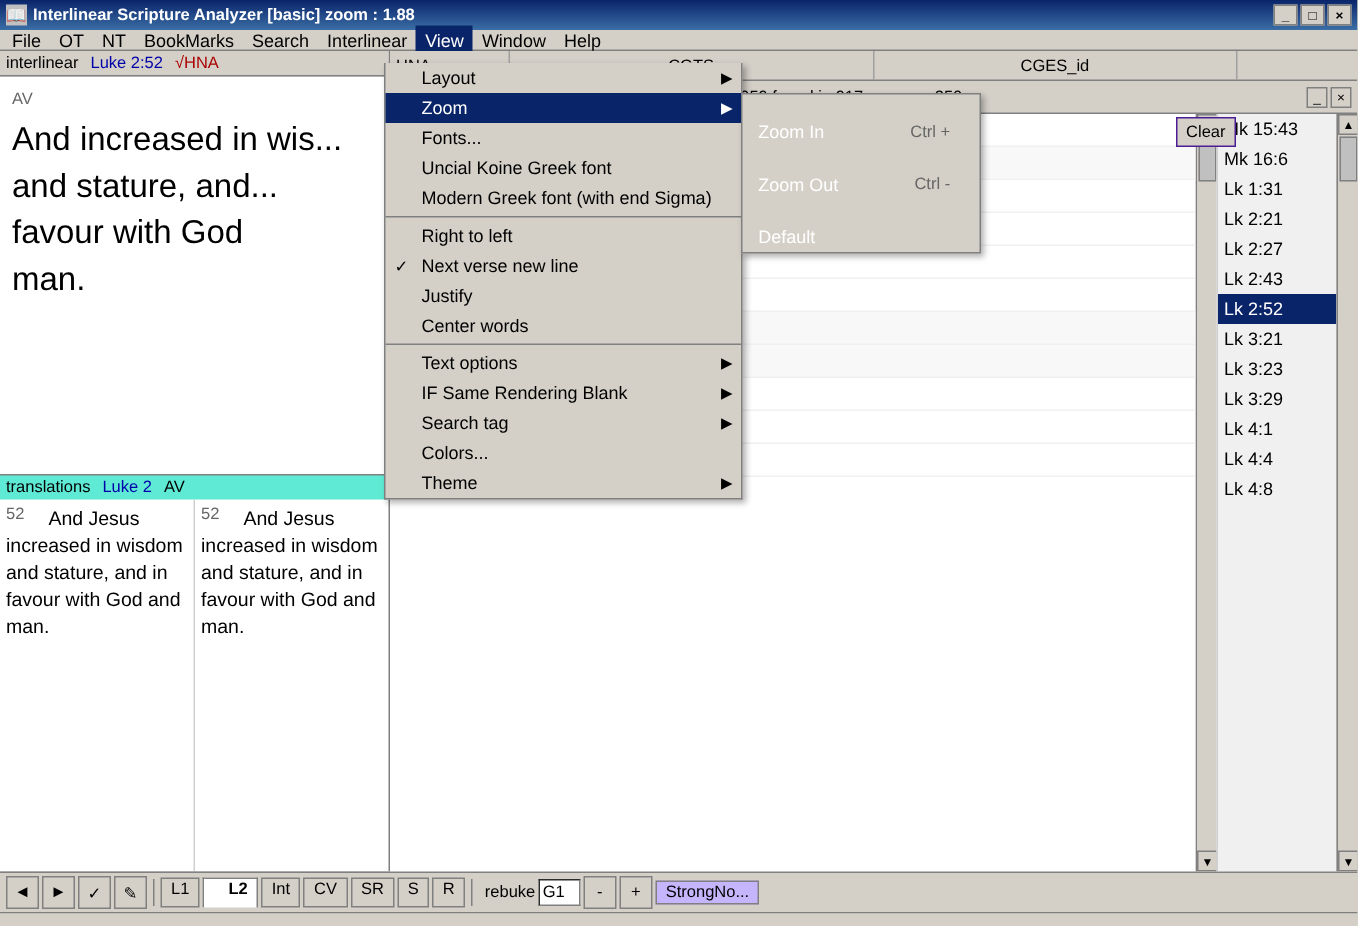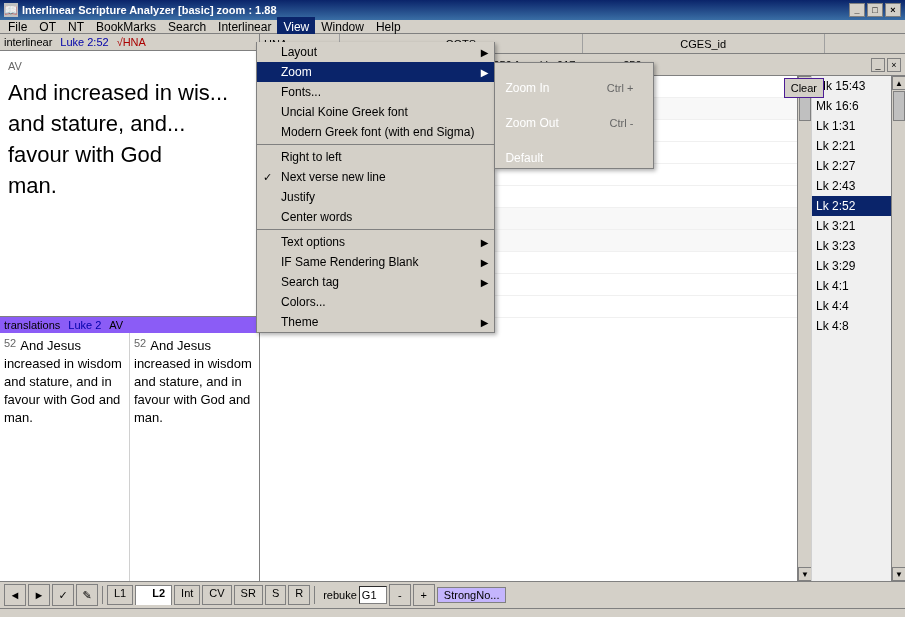--- a/index.html
+++ b/index.html
@@ -207,21 +207,21 @@
       overflow: hidden;
     }
     .translation-col {
       flex: 1;
       overflow-y: auto;
       border-right: 1px solid #d0d0d0;
       padding: 4px;
     }
     .translation-col:last-child { border-right: none; }
     .trans-verse-num { color: #666; font-size: 11px; float: left; margin-right: 4px; }
-    .trans-text { font-size: 13px; line-height: 1.4; }
+    .trans-text { font-size: 13px; line-height: 1.4; margin-left: 12px; }
 
     
     .scrollbar-v {
       width: 14px;
       background: #d4d0c8;
       border-left: 1px solid #808080;
       display: flex;
       flex-direction: column;
     }
     .scroll-btn {
@@ -343,21 +343,21 @@
       <div class="panel-header">
         <span>interlinear</span>
         <span class="panel-ref">Luke 2:52</span>
         <span class="panel-greek">√HNA</span>
       </div>
       <div class="interlinear-content">
         <div class="av-label">AV</div>
         <div>And increased in wis...<br>and stature, and...<br>favour with God<br>man.</div>
       </div>
 
-      <div style="border-top: 1px solid #808080; background: #8b5cf6; padding: 2px 4px; font-size:11px; display:flex; gap:8px;">
+      <div style="border-top: 1px solid #808080; background: #5eead4; padding: 2px 4px; font-size:11px; display:flex; gap:8px;">
         <span>translations</span>
         <span class="panel-ref">Luke 2</span>
         <span>AV</span>
       </div>
       <div class="translations-content">
         <div class="translation-col">
           <span class="trans-verse-num">52</span>
           <span class="trans-text">And Jesus increased in wisdom and stature, and in favour with God and man.</span>
         </div>
         <div class="translation-col">

